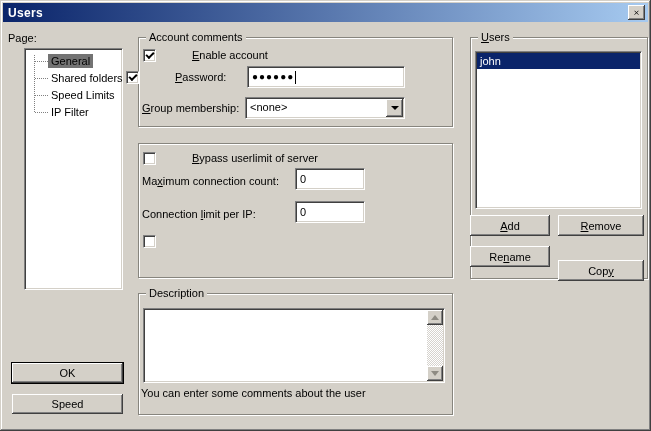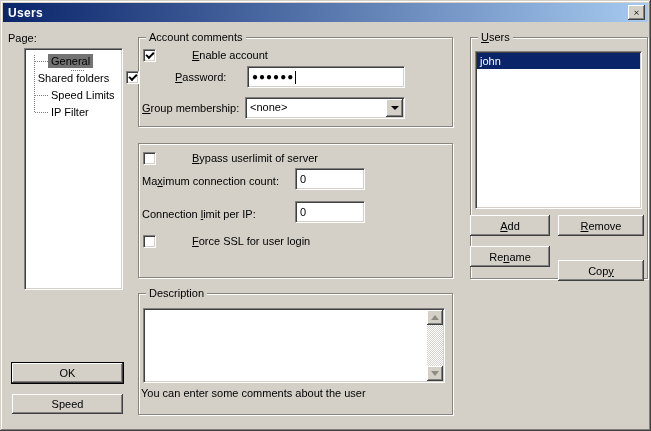--- a/index.html
+++ b/index.html
@@ -76,21 +76,21 @@
   </button>
 
   <div class="lbl" style="left:8px;top:31px;">Page:</div>
 
   <div class="tree sunken" style="left:24px;top:48px;width:99px;height:242px;">
     <div class="vline"></div>
     <div class="trow" style="top:4px;">
       <span class="stub"></span>
       <span class="titem sel">General</span>
     </div>
-    <div class="trow" style="top:21px;flex-direction:column;">
+    <div class="trow" style="top:21px;">
       <span class="stub"></span>
       <span class="titem">Shared folders</span>
     </div>
     <div class="trow" style="top:38px;">
       <span class="stub"></span>
       <span class="titem">Speed Limits</span>
     </div>
     <div class="trow" style="top:55px;">
       <span class="stub"></span>
       <span class="titem">IP Filter</span>
@@ -135,21 +135,20 @@
   <div class="lbl" style="left:142px;top:174px;">Ma<u>x</u>imum connection count:</div>
   <div class="field sunken" style="left:295px;top:168px;width:70px;height:22px;">
     <span>0</span>
   </div>
   <div class="lbl" style="left:142px;top:207px;">Connection <u>l</u>imit per IP:</div>
   <div class="field sunken" style="left:295px;top:201px;width:70px;height:22px;">
     <span>0</span>
   </div>
   <div class="cbrow" style="left:143px;top:235px;">
     <span class="checkbox"></span>
-    <span class="txt"><u>F</u>orce SSL for user login</span>
   </div>
 
   <div class="group" style="left:138px;top:293px;width:313px;height:120px;">
     <span class="caption">Description</span>
   </div>
   <div class="sunken" style="position:absolute;left:143px;top:308px;width:300px;height:73px;">
     <span></span>
     <span class="sbar">
       <span class="sbtn bevel" style="top:0;">
         <span class="arr-up-d"></span>

